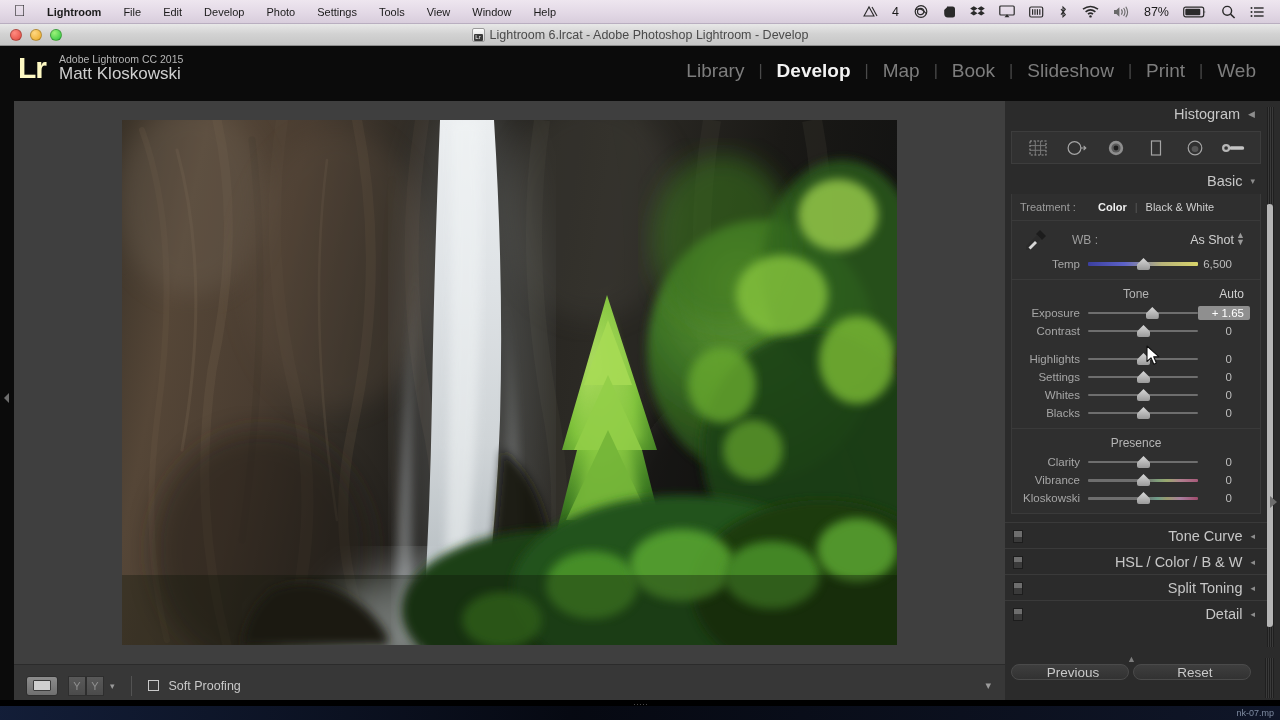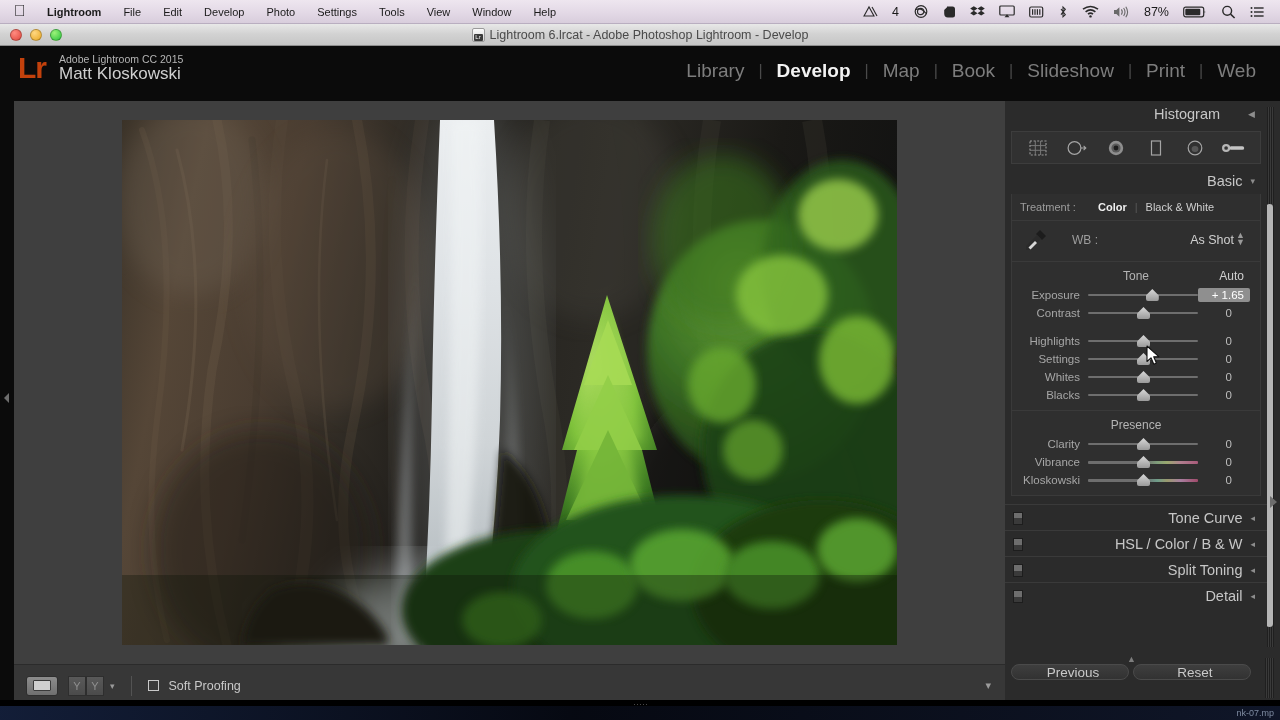--- a/index.html
+++ b/index.html
@@ -49,21 +49,21 @@
     content:"Lr"; position:absolute; left:1px; bottom:0px; right:1px;
     font-size:6px; color:#fff; background:#3b3b3b; line-height:7px; text-align:center; border-radius:1px;
   }
 
   
   #lrapp { position:absolute; left:0; top:46px; width:1280px; height:660px; background:#000; }
 
   
   #topbar { position:relative; height:55px; background:#0b0b0b; }
   #identity { position:absolute; left:18px; top:7px; display:flex; align-items:center; gap:13px; }
-  #identity .lrlogo { font-size:30px; font-weight:bold; color:#c2410c; letter-spacing:-1px; line-height:30px; font-family:"Liberation Sans",sans-serif;}
+  #identity .lrlogo { font-size:30px; font-weight:bold; color:#fef9c3; letter-spacing:-1px; line-height:30px; font-family:"Liberation Sans",sans-serif;}
   #identity .names { display:flex; flex-direction:column; line-height:1.05; }
   #identity .nm1 { font-size:10.5px; color:#b5b5b5; }
   #identity .nm2 { font-size:17px; color:#cfcfcf; }
   #modules { position:absolute; right:10px; top:14px; display:flex; align-items:center; }
   #modules .mod { font-size:19px; color:#7d7d7d; padding:0 14px; cursor:default; }
   #modules .mod.active { color:#f3f3f3; font-weight:bold; }
   #modules .sep { color:#4a4a4a; font-size:16px; }
 
   
   #mainrow { position:relative; height:605px; }
@@ -501,21 +501,21 @@
           <span class="tb-rightcaret">▾</span>
         </div>
       </div>
 
       <div id="rightpanel">
         <div id="rp-track"></div>
         <div id="rp-scrollbar"></div>
 
         <div id="rp-scrollarea">
 
-          <div class="panelhdr" style="border-top:none;gap:20px;">
+          <div class="panelhdr" style="border-top:none;">
             <span>Histogram</span>
             <span class="tri">◀</span>
           </div>
 
           <div id="toolstrip">
             <span class="tool">
               <svg width="20" height="18" viewBox="0 0 20 18">
                   <g stroke="#9a9a9a" stroke-width="1.1" fill="none" stroke-dasharray="2 1.6">
                     <rect x="2" y="2" width="16" height="14"></rect>
                   </g>
@@ -580,20 +580,28 @@
                       <path d="M7.5 20.5 L14 14 L16 16 L9.5 22.5 Z" fill="#d8d8d8"></path>
                     </svg>
                 </span>
                 <span class="wblabel">WB :</span>
                 <span class="wbval">
                   <span>As Shot</span>
                   <span class="spin">▲<br>▼</span>
                 </span>
               </div>
 
+              <div class="sliderrow">
+                <span class="sname">Temp</span>
+                <span class="strack">
+                  <span class="bar temp"></span>
+                  <span class="knob" style="left:50%"></span>
+                </span>
+                <span class="sval">6,500</span>
+              </div>
 
             </div>
 
             <div class="section">
               <div class="subhdr">
                 <span>Tone</span>
                 <span class="auto">Auto</span>
               </div>
 
               <div class="sliderrow">

